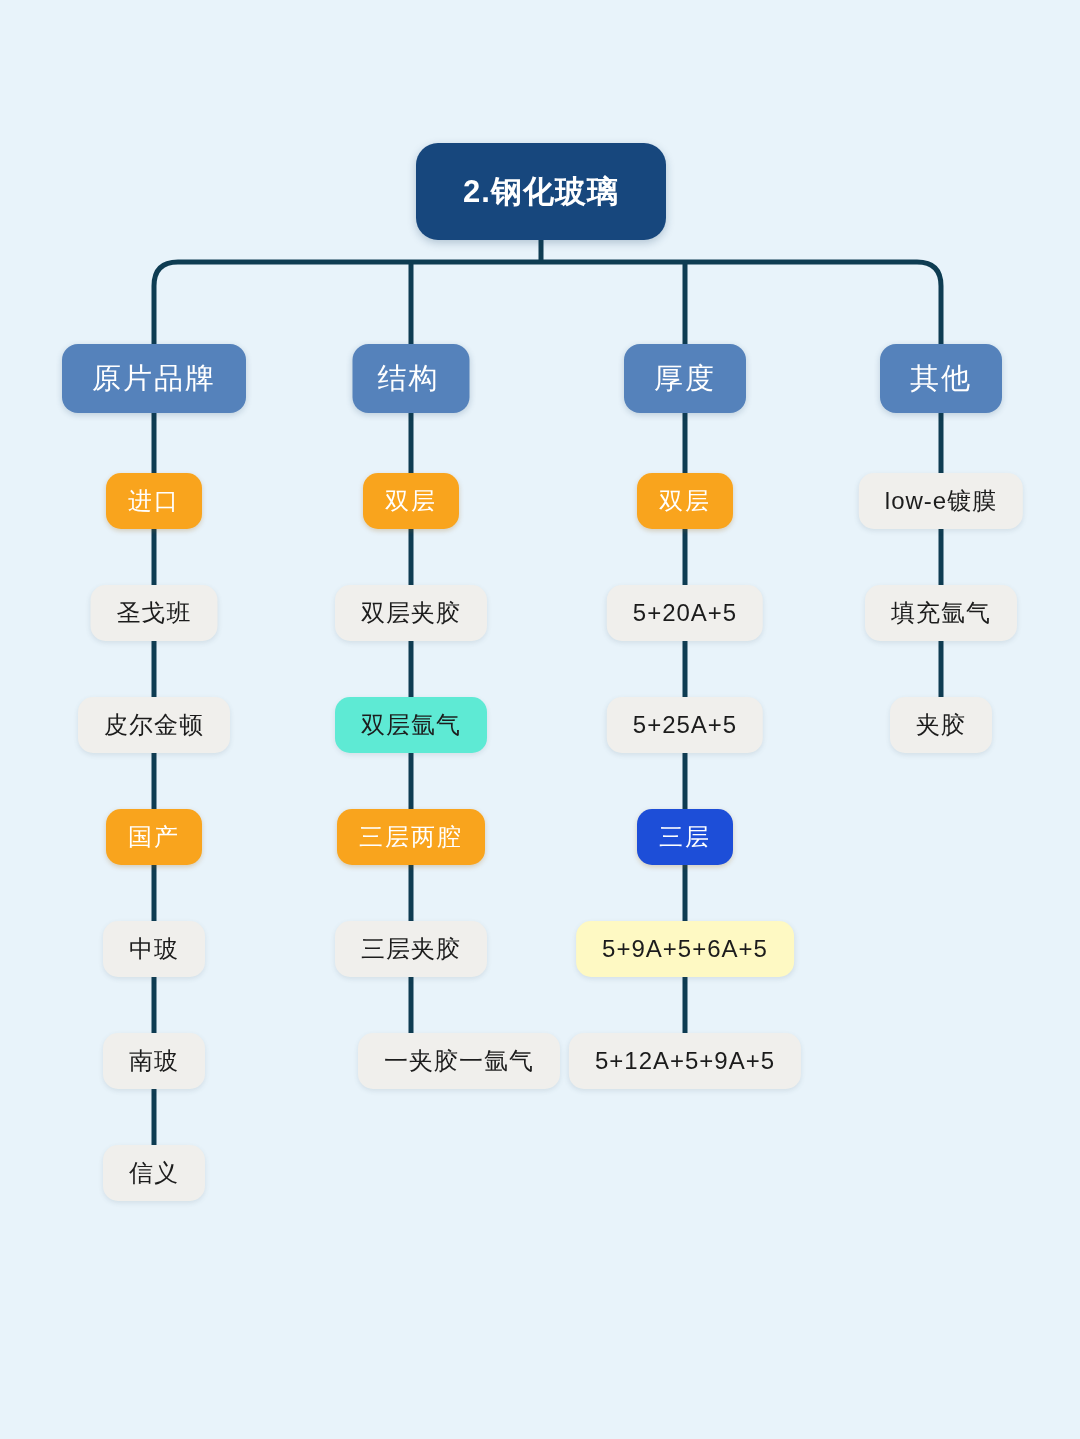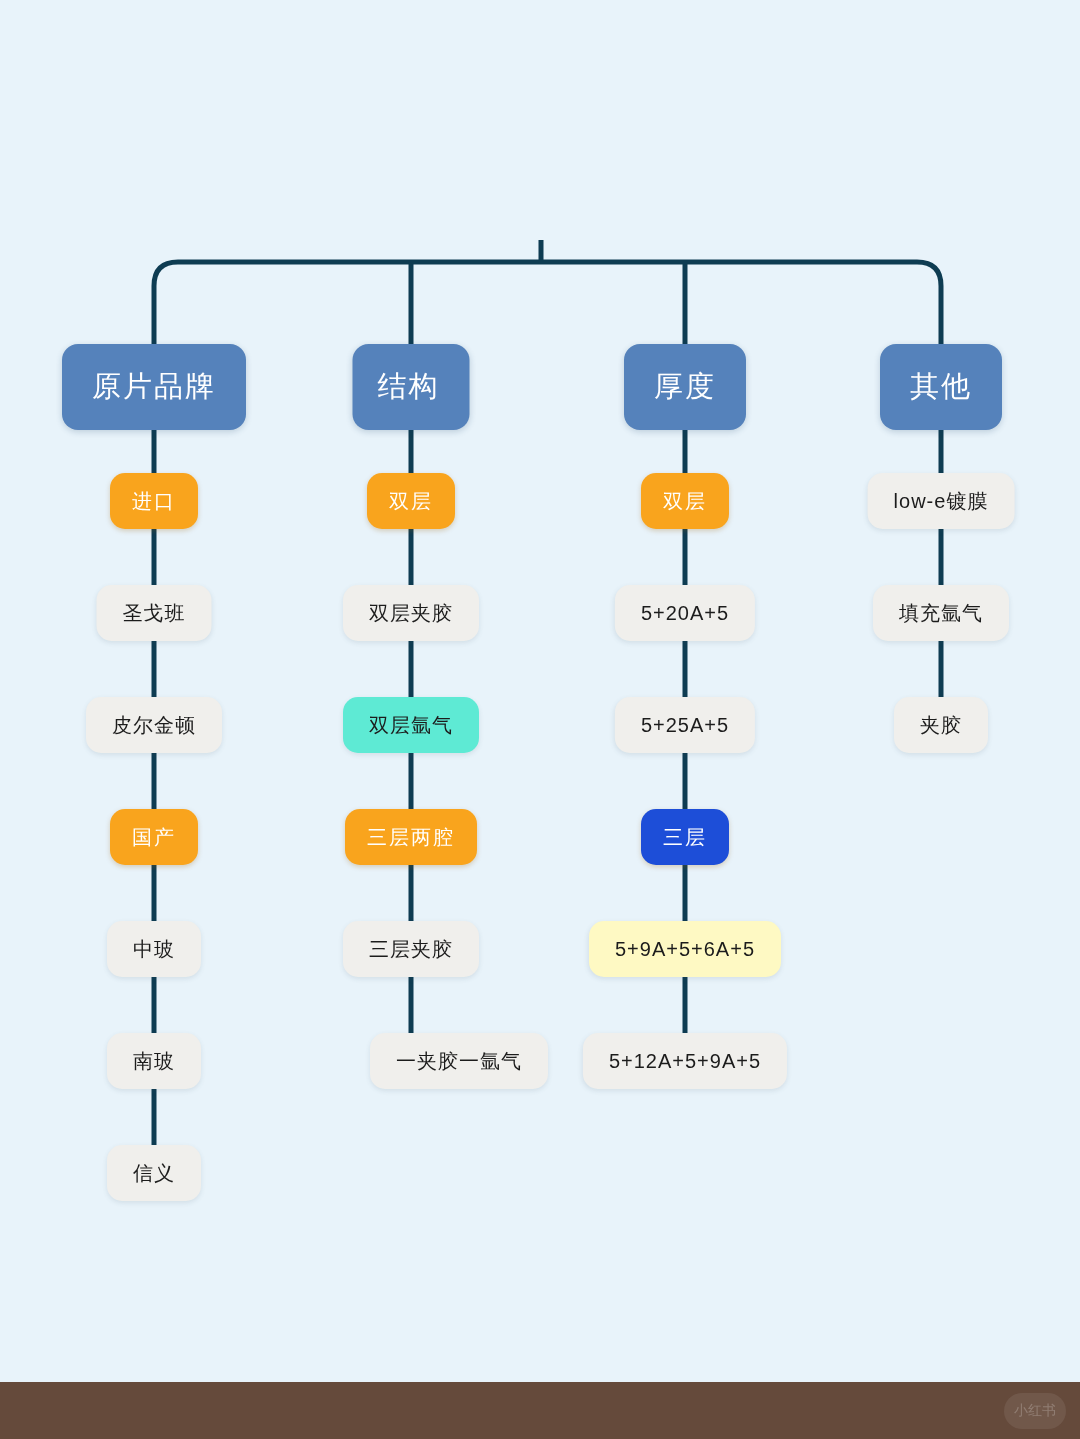--- a/index.html
+++ b/index.html
@@ -37,32 +37,32 @@
     width: 250px;
     height: 97px;
     border-radius: 22px;
     color: #ffffff;
     font-size: 31px;
     font-weight: bold;
     letter-spacing: 1px;
     box-shadow: 0 3px 8px rgba(20, 60, 100, 0.25);
   }
   .branch-header {
-    height: 86px;
+    height: 69px;
     padding: 0 30px;
     border-radius: 16px;
     color: #ffffff;
     font-size: 29px;
     letter-spacing: 2px;
     box-shadow: 0 2px 6px rgba(20, 60, 100, 0.2);
   }
   .item-node {
     height: 56px;
     border-radius: 15px;
-    font-size: 20px;
+    font-size: 24px;
   }
   .item-highlight {
     padding: 0 22px;
     color: #ffffff;
     letter-spacing: 2px;
     box-shadow: 0 2px 5px rgba(150, 90, 0, 0.25);
   }
   .item-plain {
     padding: 0 26px;
     color: #1c1c1c;
@@ -95,20 +95,21 @@
 </style>
 </head>
 <body>
 
 <div id="canvas" style="background: rgb(232, 243, 250);">
 
   <svg id="connector-svg" width="1080" height="1439">
       <path d="M541,240 L541,262 M154,344 L154,286 Q154,262 178,262 L917,262 Q941,262 941,286 L941,344 M411,262 L411,344 M685,262 L685,344 M154,413 L154,1173 M411,413 L411,1061 M685,413 L685,1061 M941,413 L941,725 " fill="none" stroke="#0e3c52" stroke-width="5"></path>
     </svg>
 
+  <div class="node root-node" style="left: 541px; top: 143px; background: rgb(23, 71, 125);">2.钢化玻璃</div>
 
   <div id="nodes-layer">
       <div class="node branch-header" style="left: 154px; top: 344px; background: rgb(85, 130, 187);">原片品牌</div>
       <div class="node item-node item-highlight" style="left: 154px; top: 473px; background: rgb(249, 164, 29);">进口</div>
       <div class="node item-node item-plain" style="left: 154px; top: 585px; background: rgb(240, 239, 236);">圣戈班</div>
       <div class="node item-node item-plain" style="left: 154px; top: 697px; background: rgb(240, 239, 236);">皮尔金顿</div>
       <div class="node item-node item-highlight" style="left: 154px; top: 809px; background: rgb(249, 164, 29);">国产</div>
       <div class="node item-node item-plain" style="left: 154px; top: 921px; background: rgb(240, 239, 236);">中玻</div>
       <div class="node item-node item-plain" style="left: 154px; top: 1033px; background: rgb(240, 239, 236);">南玻</div>
       <div class="node item-node item-plain" style="left: 154px; top: 1145px; background: rgb(240, 239, 236);">信义</div>
@@ -125,17 +126,14 @@
       <div class="node item-node item-plain" style="left: 685px; top: 697px; background: rgb(240, 239, 236);">5+25A+5</div>
       <div class="node item-node item-highlight" style="left: 685px; top: 809px; background: #1d4ed8;">三层</div>
       <div class="node item-node item-plain" style="left: 685px; top: 921px; background: #fef9c3;">5+9A+5+6A+5</div>
       <div class="node item-node item-plain" style="left: 685px; top: 1033px; background: rgb(240, 239, 236);">5+12A+5+9A+5</div>
       <div class="node branch-header" style="left: 941px; top: 344px; background: rgb(85, 130, 187);">其他</div>
       <div class="node item-node item-plain" style="left: 941px; top: 473px; background: rgb(240, 239, 236);">low-e镀膜</div>
       <div class="node item-node item-plain" style="left: 941px; top: 585px; background: rgb(240, 239, 236);">填充氩气</div>
       <div class="node item-node item-plain" style="left: 941px; top: 697px; background: rgb(240, 239, 236);">夹胶</div>
     </div>
 
-  <div id="footer-bar" style="background: rgb(101, 74, 59);">
-    <div id="watermark-pill">小红书</div>
-  </div>
 
 </div>
 
 </body></html>

